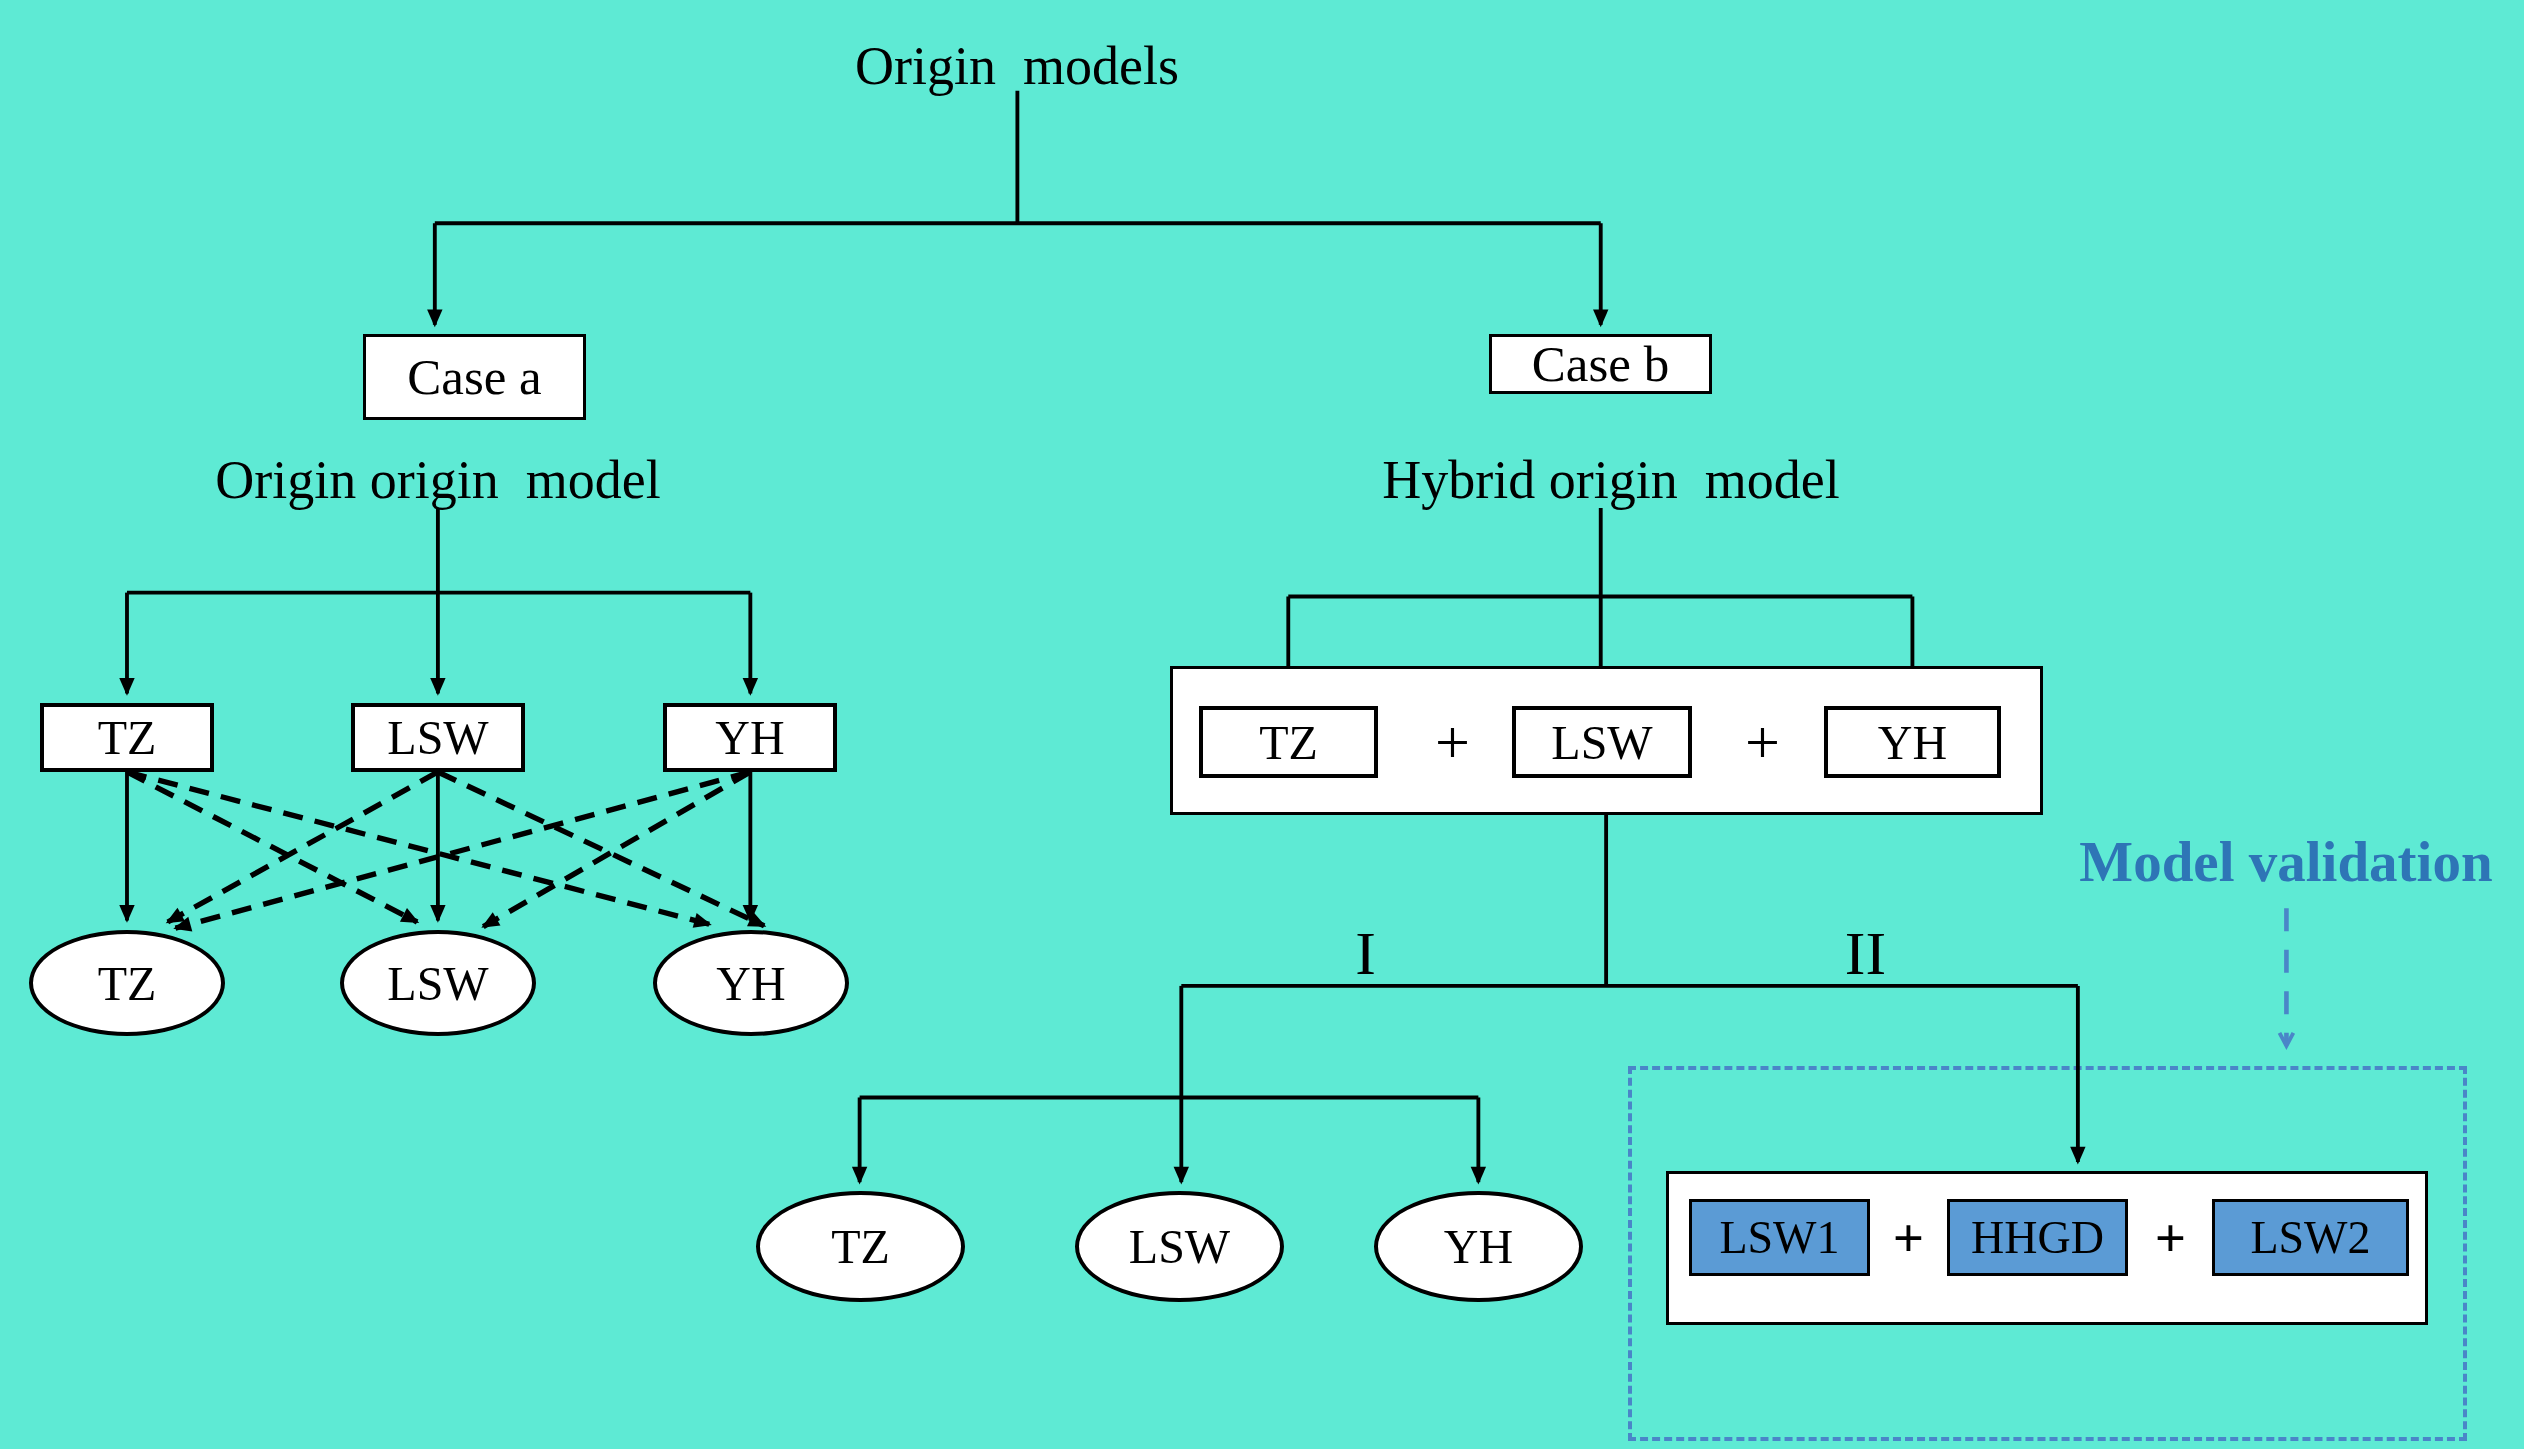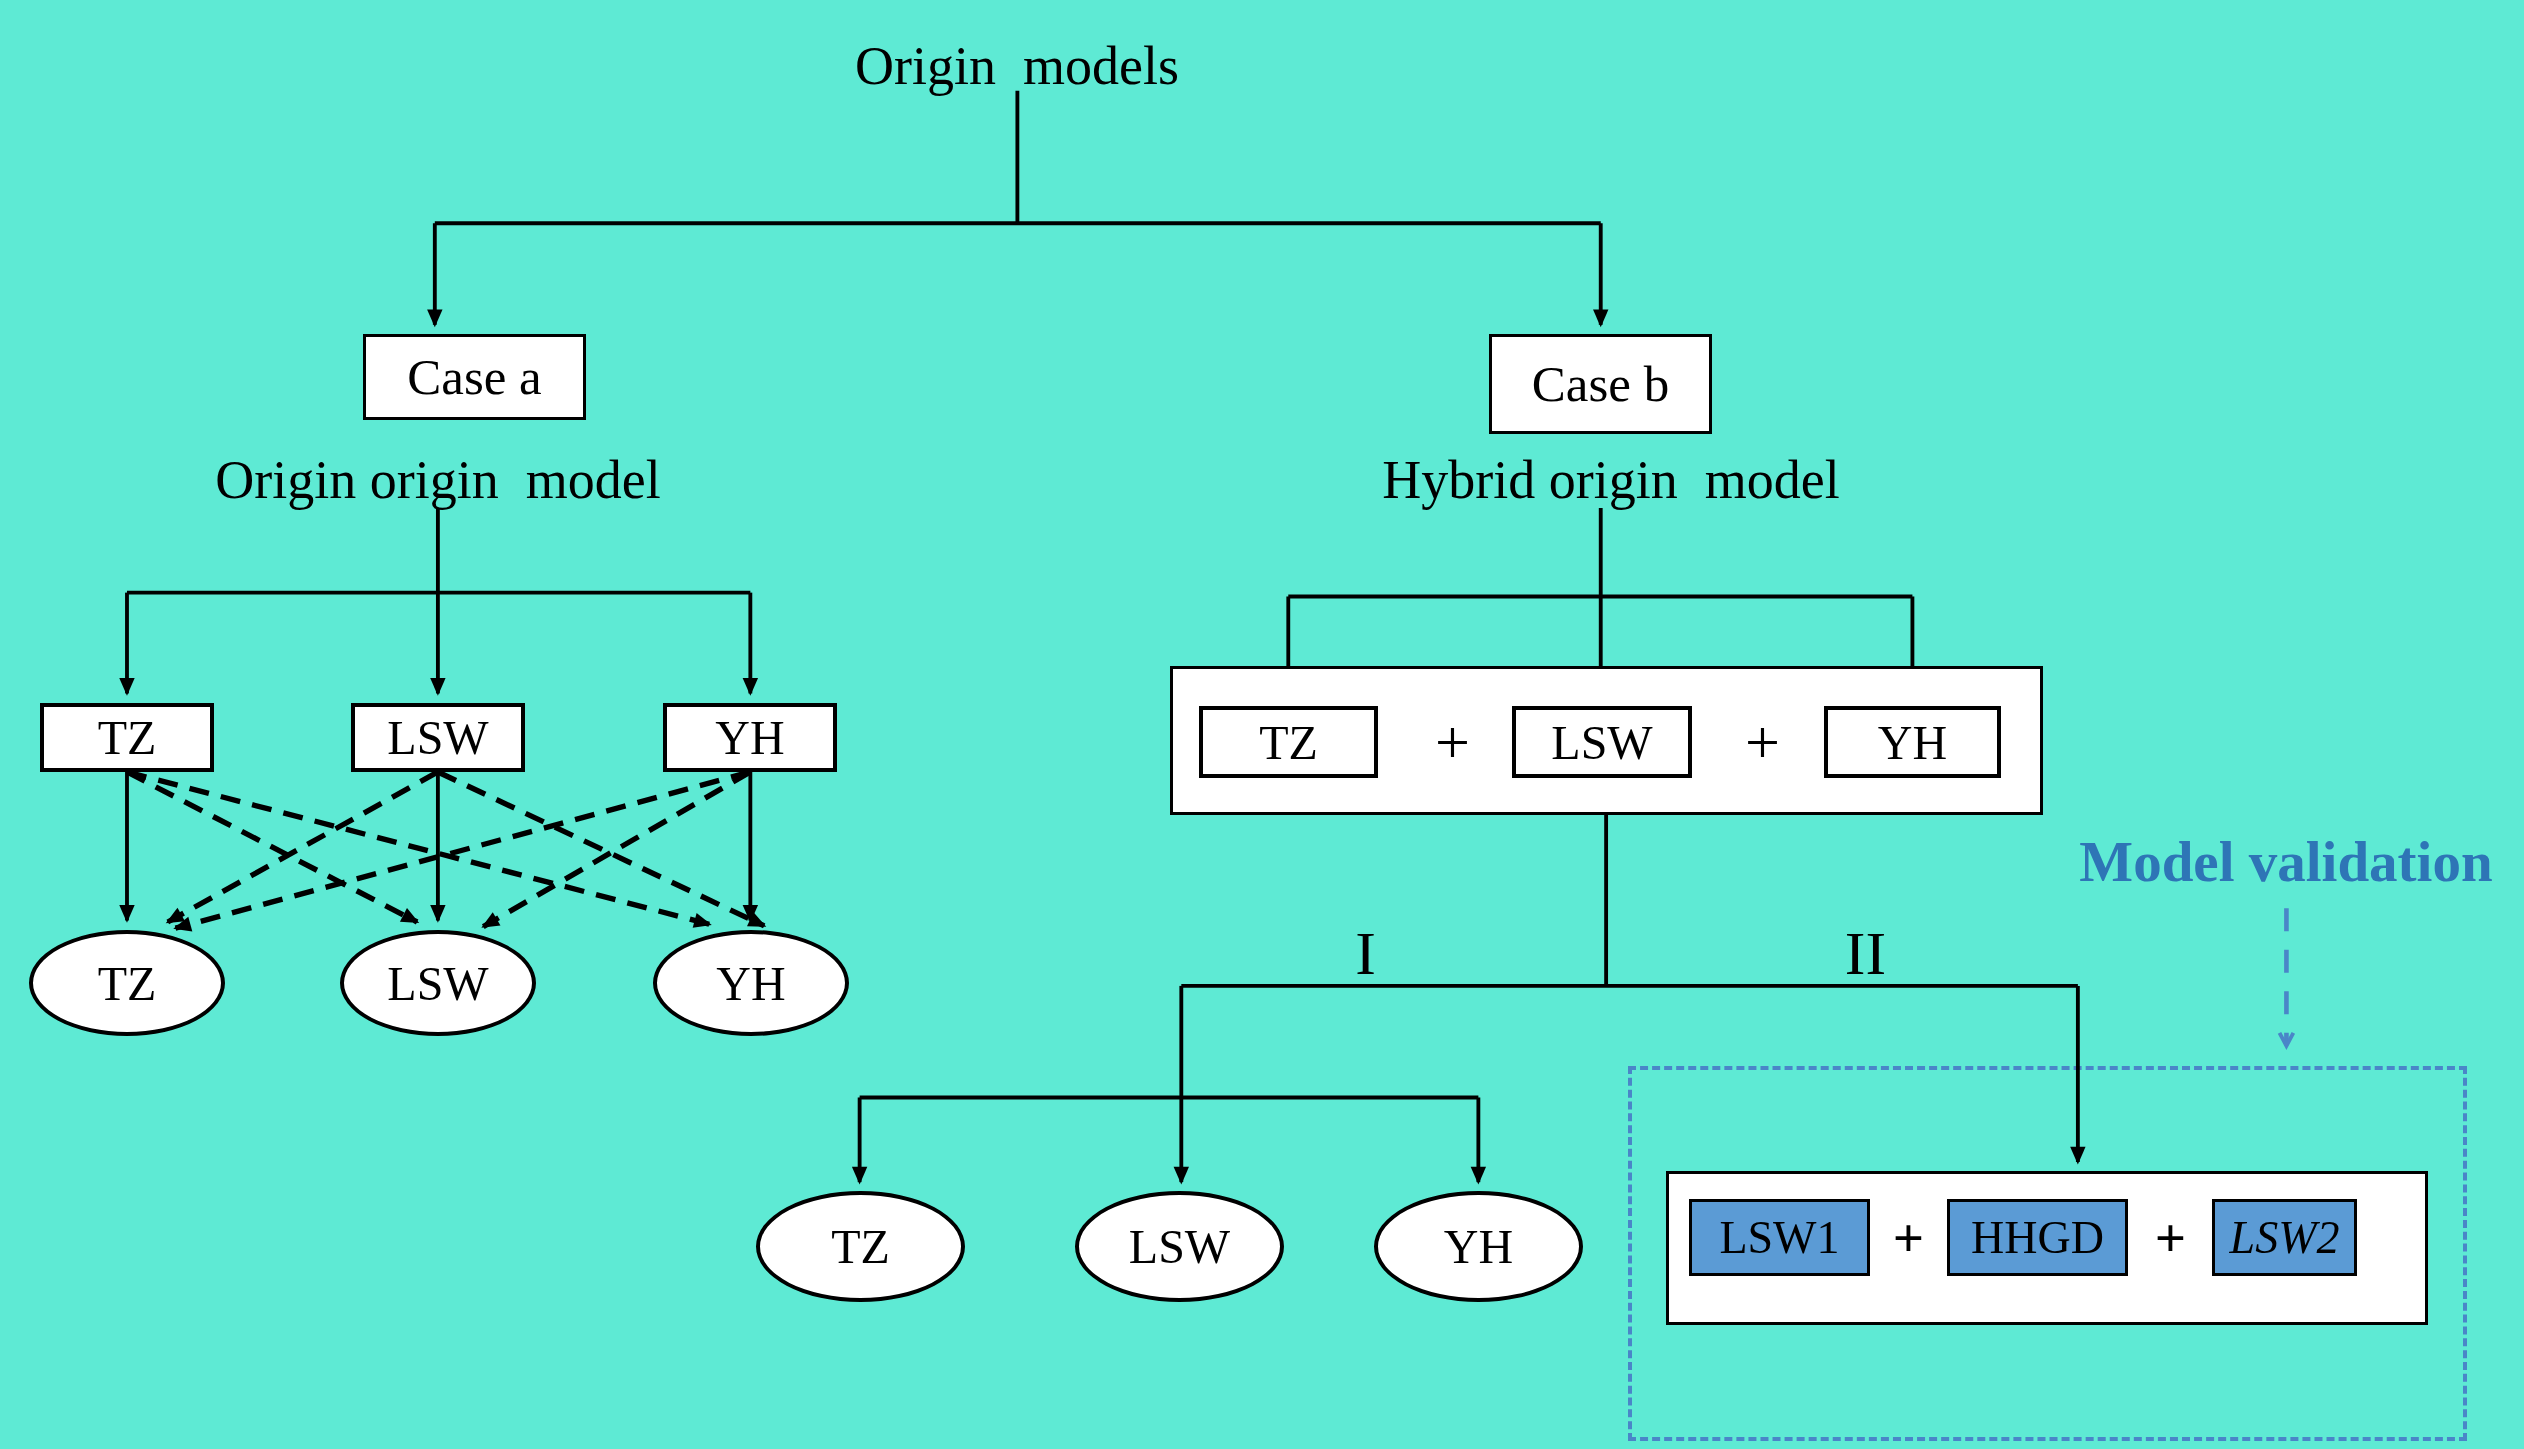--- a/index.html
+++ b/index.html
@@ -154,21 +154,21 @@
     </g>
 
     <g stroke="#4a86c8" stroke-width="6" stroke-dasharray="30 24" fill="none">
       <path d="M2971,1180 V1358" marker-end="url(#arrb)"></path>
     </g>
   </svg>
 
   <div class="lbl title-lbl" style="left:786px; top:37px; width:462px;">Origin  models</div>
 
   <div class="box case-box" style="left:323px; top:334px; width:223px; height:86px;margin-left:40px;">Case a</div>
-  <div class="box case-box" style="left:1489px; top:334px; width:223px; height:100px;">Case b</div>
+  <div class="box case-box" style="left:1489px; top:334px; width:223px; height:60px;">Case b</div>
 
   <div class="lbl sub-lbl" style="left:207px; top:451px; width:462px;">Origin origin  model</div>
   <div class="lbl sub-lbl" style="left:1380px; top:451px; width:462px;">Hybrid origin  model</div>
 
   <div class="box" style="left:40px; top:703px; width:174px; height:69px;">TZ</div>
   <div class="box" style="left:351px; top:703px; width:174px; height:69px;">LSW</div>
   <div class="box" style="left:663px; top:703px; width:174px; height:69px;">YH</div>
 
   <div class="ellipse" style="left:29px; top:930px; width:196px; height:106px;">TZ</div>
   <div class="ellipse" style="left:340px; top:930px; width:196px; height:106px;">LSW</div>
@@ -190,16 +190,16 @@
 
   <div class="lbl validation-title-lbl" style="left:2055px; top:831px; width:462px;font-family:Liberation Serif, serif;">Model validation</div>
 
   <div class="dashed-region" style="left:1628px; top:1066px; width:839px; height:375px;"></div>
 
   <div class="frame-box" style="left:1666px; top:1171px; width:762px; height:154px;"></div>
   <div class="blue-box" style="left:1689px; top:1199px; width:181px; height:77px;">LSW1</div>
   <div class="plus plus-bold" style="left:1870px; top:1199px; width:77px; height:77px;">+</div>
   <div class="blue-box" style="left:1947px; top:1199px; width:181px; height:77px;">HHGD</div>
   <div class="plus plus-bold" style="left:2128px; top:1199px; width:85px; height:77px;">+</div>
-  <div class="blue-box" style="left:2212px; top:1199px; width:145px; height:77px;font-style:italic;">LSW2</div>
+  <div class="blue-box" style="left:2212px; top:1199px; width:197px; height:77px;">LSW2</div>
 
 </div>
 
 
 </body></html>

